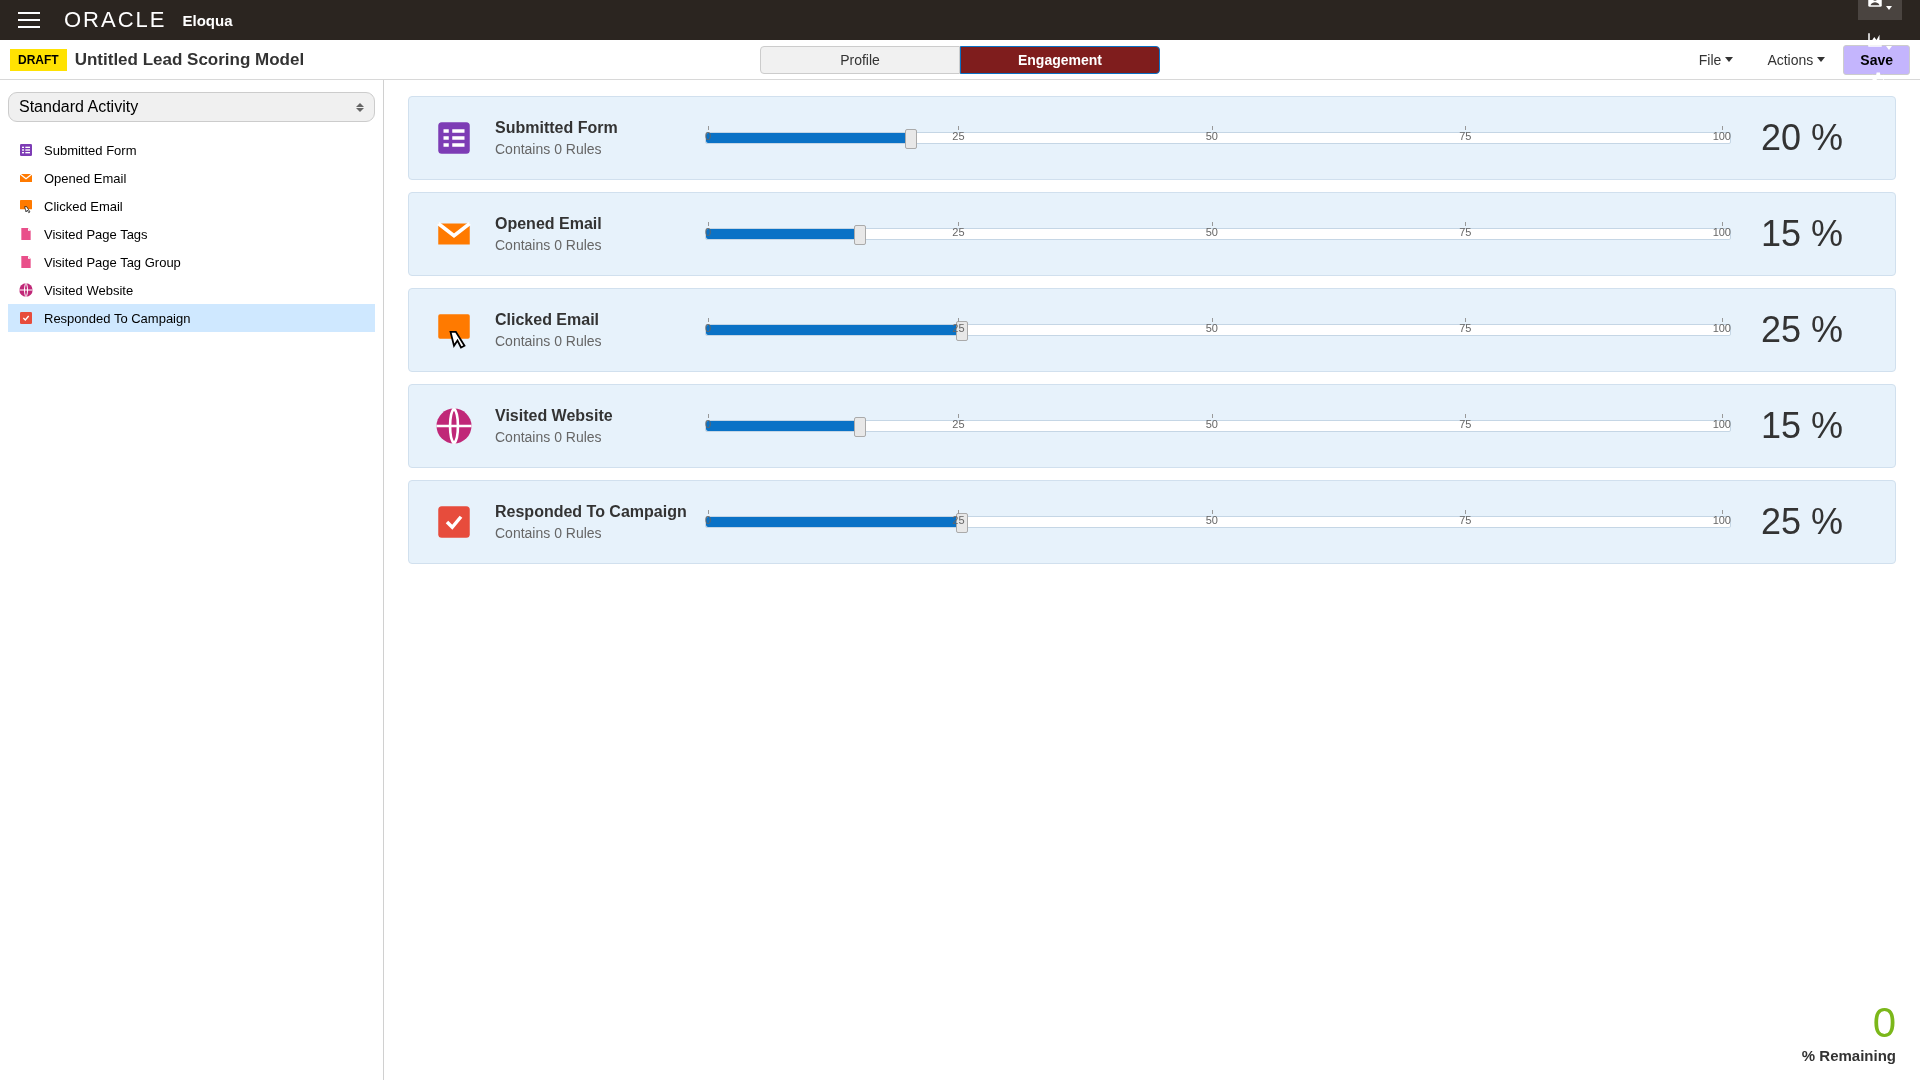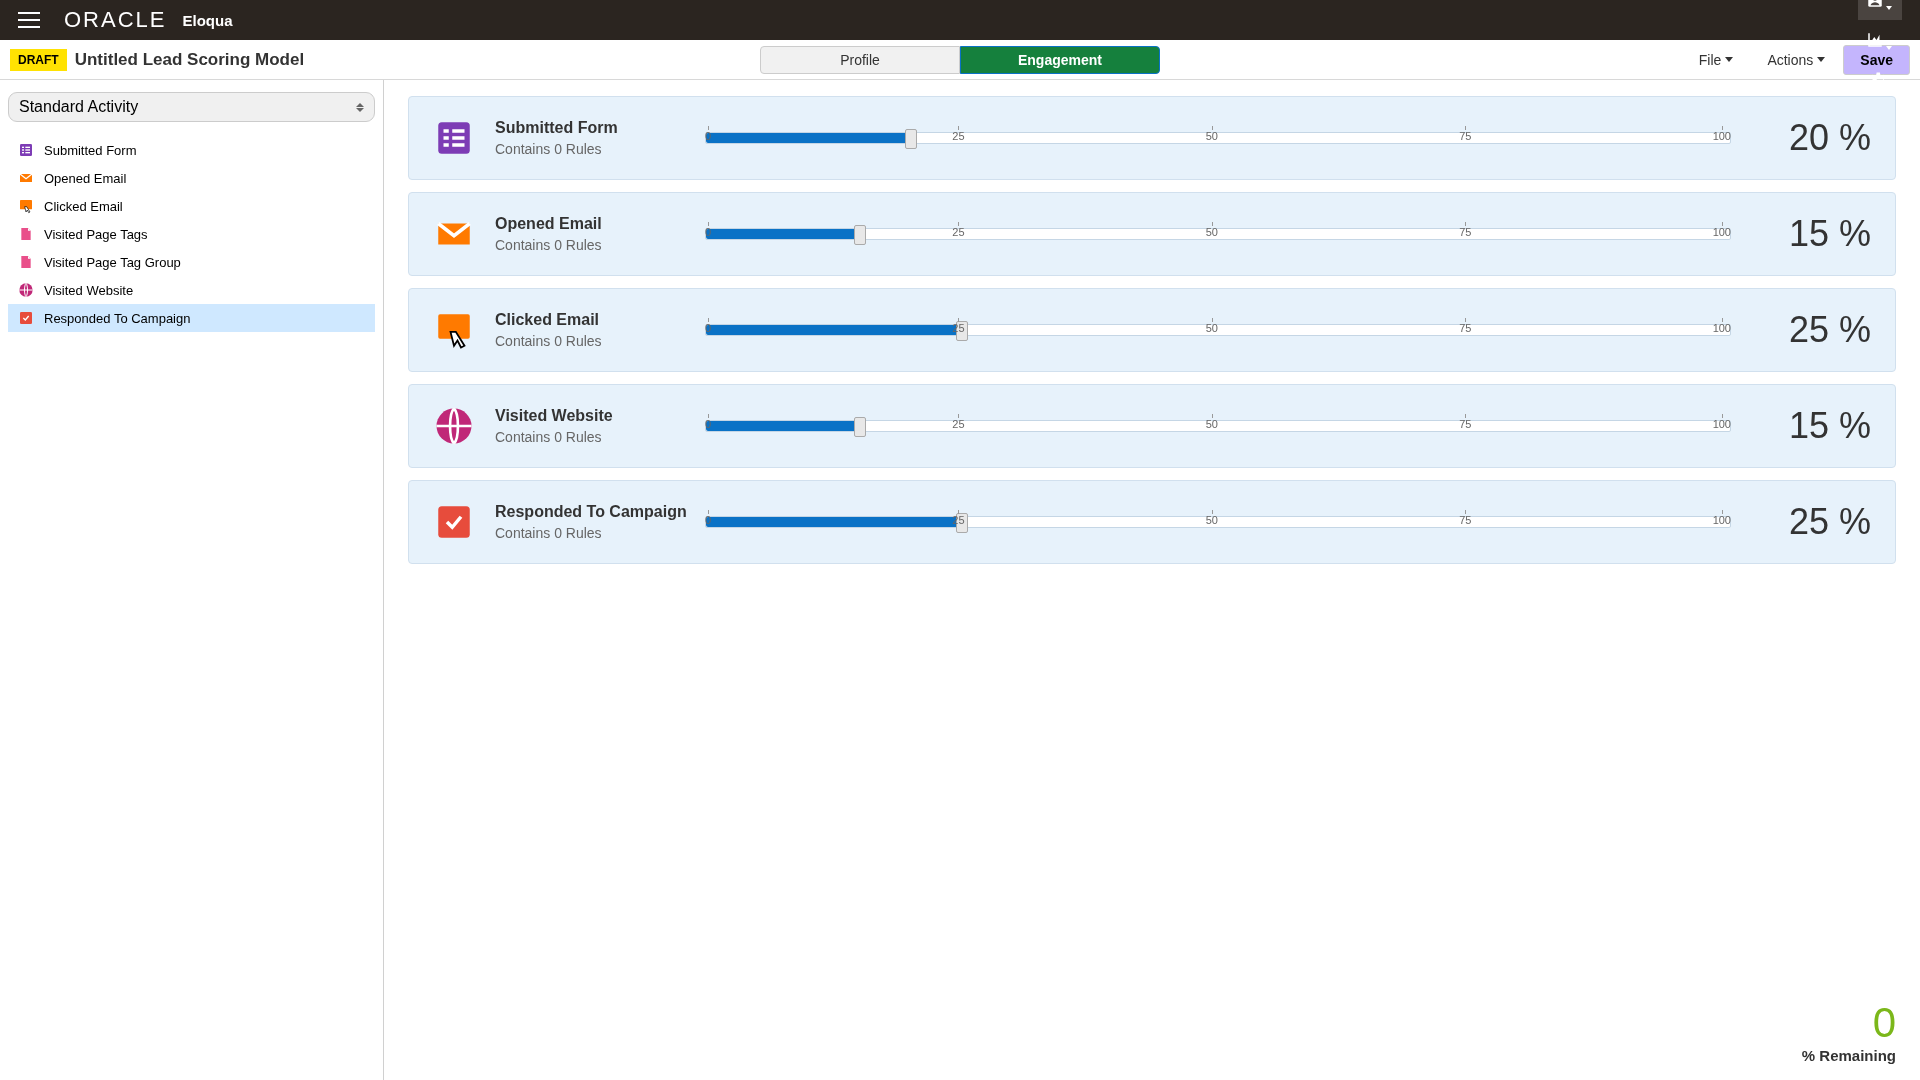--- a/index.html
+++ b/index.html
@@ -18,21 +18,21 @@
 .caret { width: 0; height: 0; border-left: 3px solid transparent; border-right: 3px solid transparent; border-top: 4px solid #fff; margin-left: 4px; align-self: center; position: relative; top: 8px; left: -2px; }
 .user-badge { background: #9a8bc4; color: #fff; font-size: 12px; padding: 4px 5px; font-weight: 600; }
 
 
 .titlebar { height: 40px; border-bottom: 1px solid #d8d8d8; display: flex; align-items: center; padding: 0 10px; }
 .draft-badge { background: #ffe202; color: #000; font-weight: 700; font-size: 12px; padding: 4px 8px; margin-right: 8px; }
 .page-title { font-size: 17px; font-weight: 700; color: #333; }
 .tab-pair { display: flex; margin-left: auto; margin-right: auto; position: absolute; left: 50%; transform: translateX(-50%); }
 .tab-btn { width: 200px; height: 28px; font-size: 14px; display: flex; align-items: center; justify-content: center; cursor: pointer; border: 1px solid #ccc; }
 .tab-btn.left { border-radius: 4px 0 0 4px; background: #f1f1f1; color: #333; }
-.tab-btn.right { border-radius: 0 4px 4px 0; background: #15803d; color: #fff; font-weight: 700; border-color: #0a72c6; }
+.tab-btn.right { border-radius: 0 4px 4px 0; background: #7f1d1d; color: #fff; font-weight: 700; border-color: #0a72c6; }
 .titlebar-right { margin-left: auto; display: flex; align-items: center; gap: 18px; }
 .menu-link { font-size: 14px; color: #333; cursor: pointer; display: flex; align-items: center; gap: 4px; margin-left: 16px; }
 .menu-link .dd { width: 0; height: 0; border-left: 4px solid transparent; border-right: 4px solid transparent; border-top: 5px solid #333; }
 .save-btn { background: #c4b5fd; border: 1px solid #ccc; border-radius: 3px; padding: 6px 16px; font-size: 14px; font-weight: 700; cursor: pointer; }
 
 
 .layout { display: flex; height: calc(1080px - 80px); }
 .sidebar { width: 384px; border-right: 1px solid #d0d0d0; padding: 12px 8px; background: #fff; }
 .main { flex: 1; background: #fff; padding: 16px 24px 0 24px; position: relative; overflow: hidden; }
 
@@ -56,21 +56,21 @@
 .card-text { width: 210px; }
 .card-title { font-weight: 700; font-size: 16px; color: #333; margin-bottom: 4px; }
 .card-sub { font-size: 14px; color: #666; }
 .slider-wrap { flex: 1; position: relative; height: 44px; display: flex; flex-direction: column; justify-content: center; }
 .track { position: relative; height: 12px; background: #fff; border: 1px solid #c5d6e5; border-radius: 2px; }
 .fill { position: absolute; left: 0; top: 0; bottom: 0; background: #0a72c6; border-radius: 2px 0 0 2px; }
 .thumb { position: absolute; top: -4px; width: 12px; height: 20px; background: #e8e8e8; border: 1px solid #aaa; border-radius: 2px; transform: translateX(-50%); cursor: pointer; }
 .ticks { position: absolute; left: 0; right: 0; top: 14px; display: flex; justify-content: space-between; font-size: 11px; color: #666; }
 .ticks span { position: relative; }
 .ticks span::before { content: ''; position: absolute; top: -4px; left: 50%; width: 1px; height: 4px; background: #999; }
-.pct { width: 140px; text-align: right; font-size: 36px; color: #333; font-weight: 400; padding-left: 30px; }
+.pct { width: 140px; font-size: 36px; color: #333; font-weight: 400; padding-left: 30px; }
 
 .footer { position: absolute; right: 24px; bottom: 16px; text-align: right; }
 .footer-num { font-size: 42px; color: #7bb71a; font-weight: 400; }
 .footer-label { font-size: 15px; color: #333; font-weight: 700; }
 
 
 svg { display: block; }
 </style>
 </head>
 <body>

